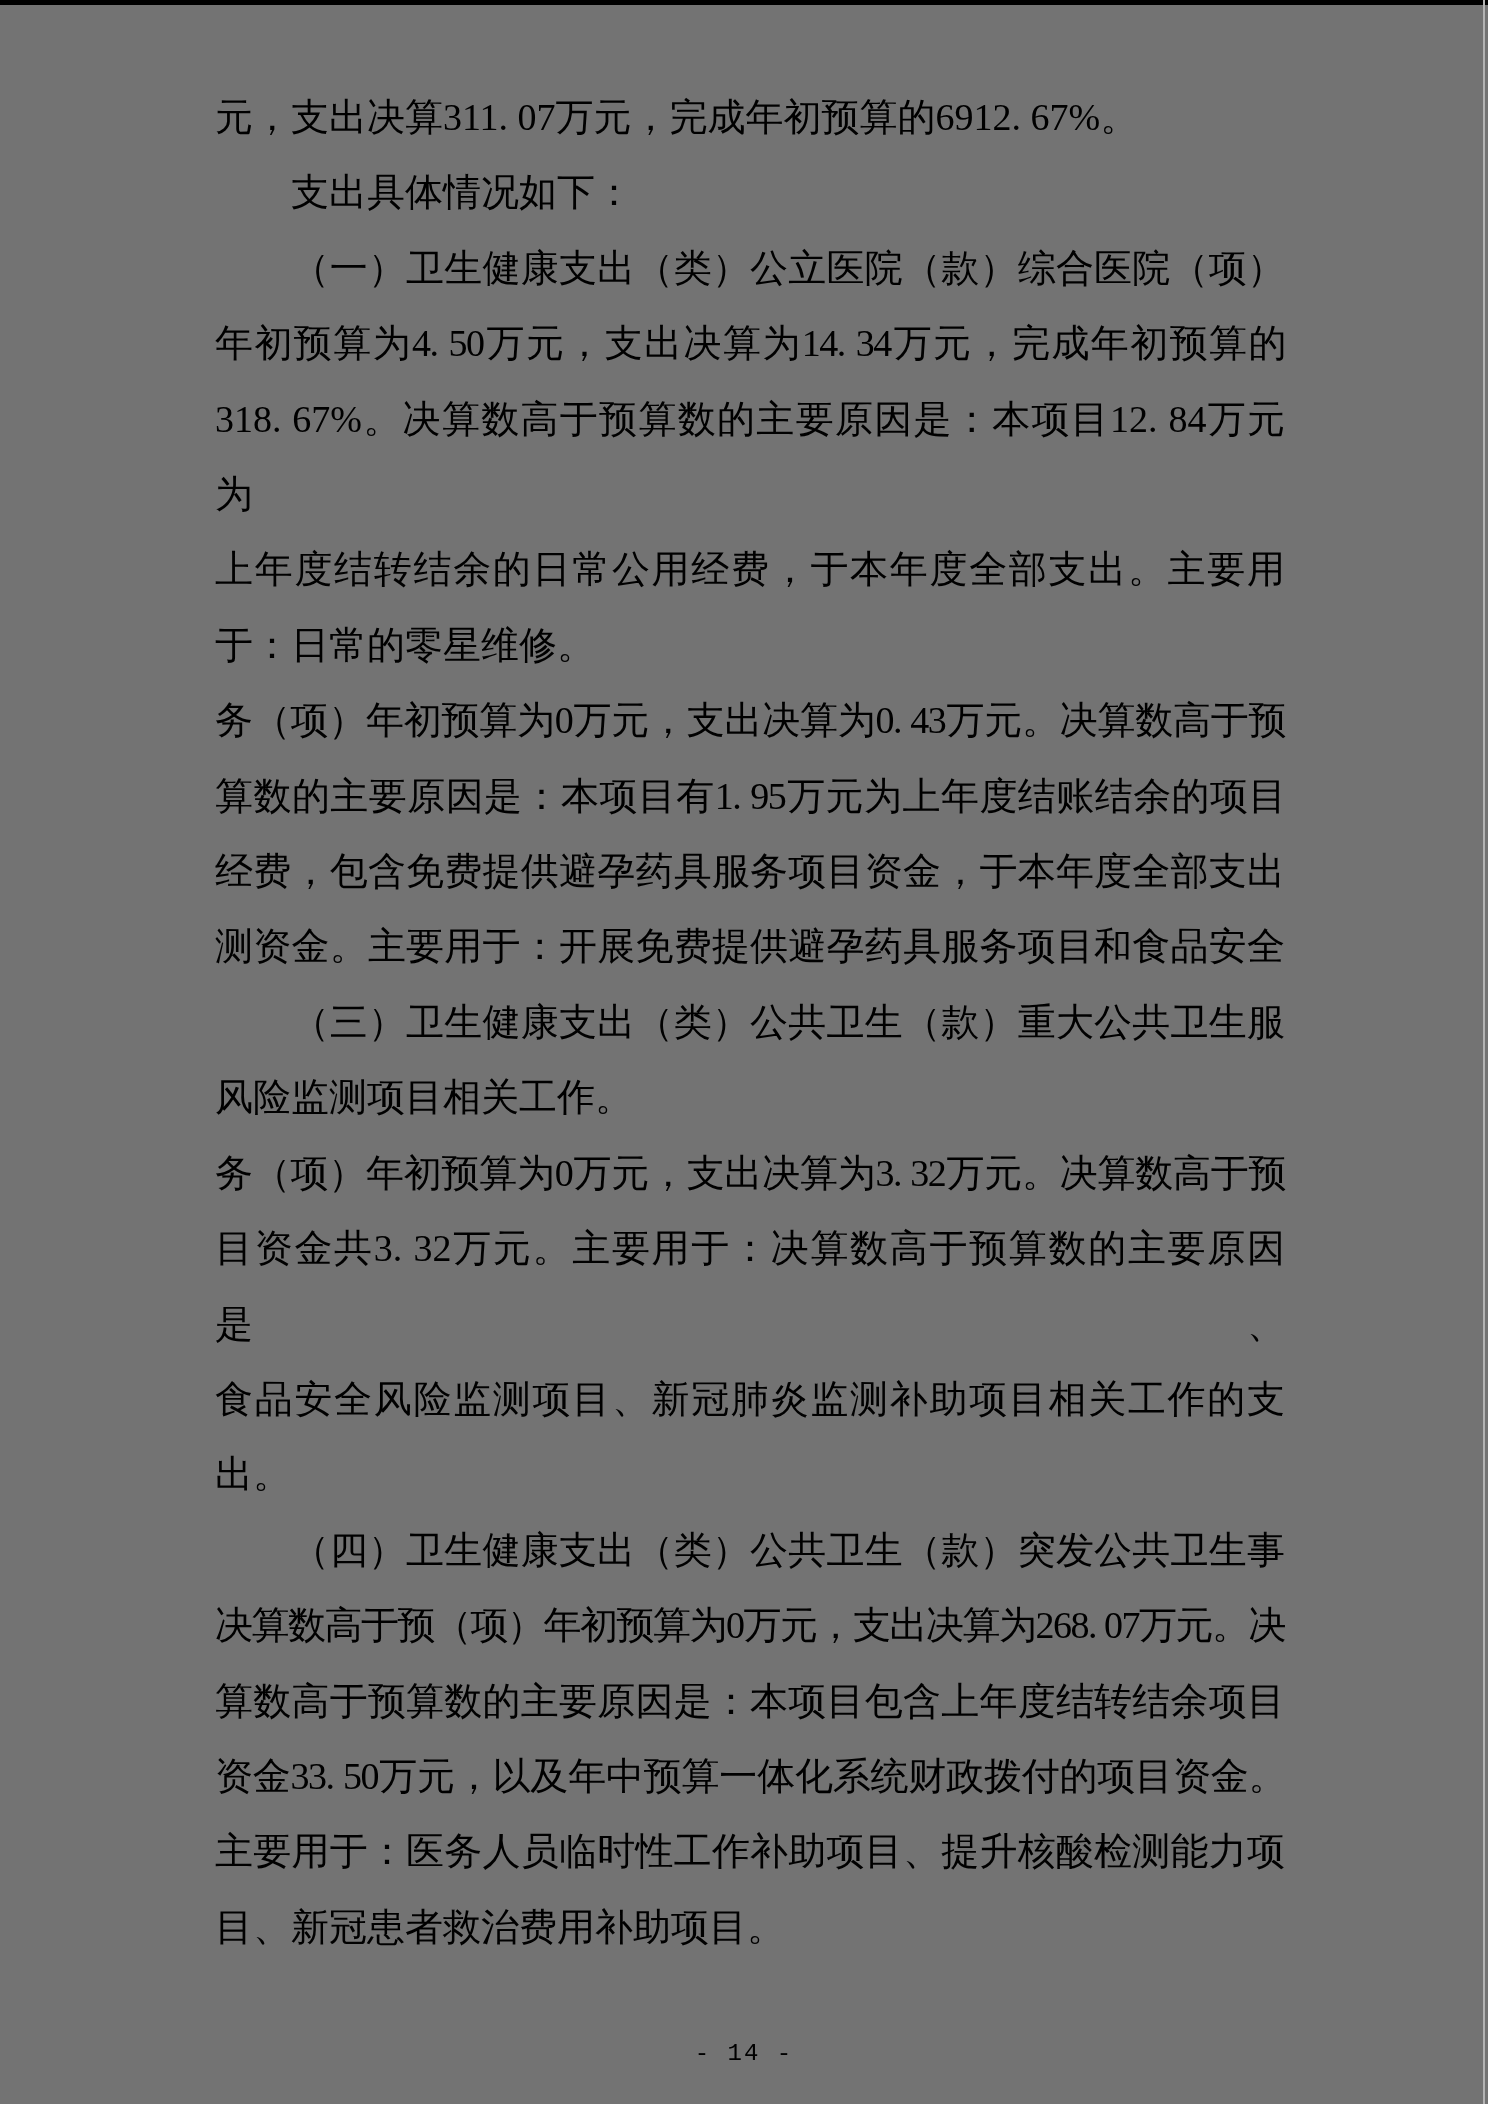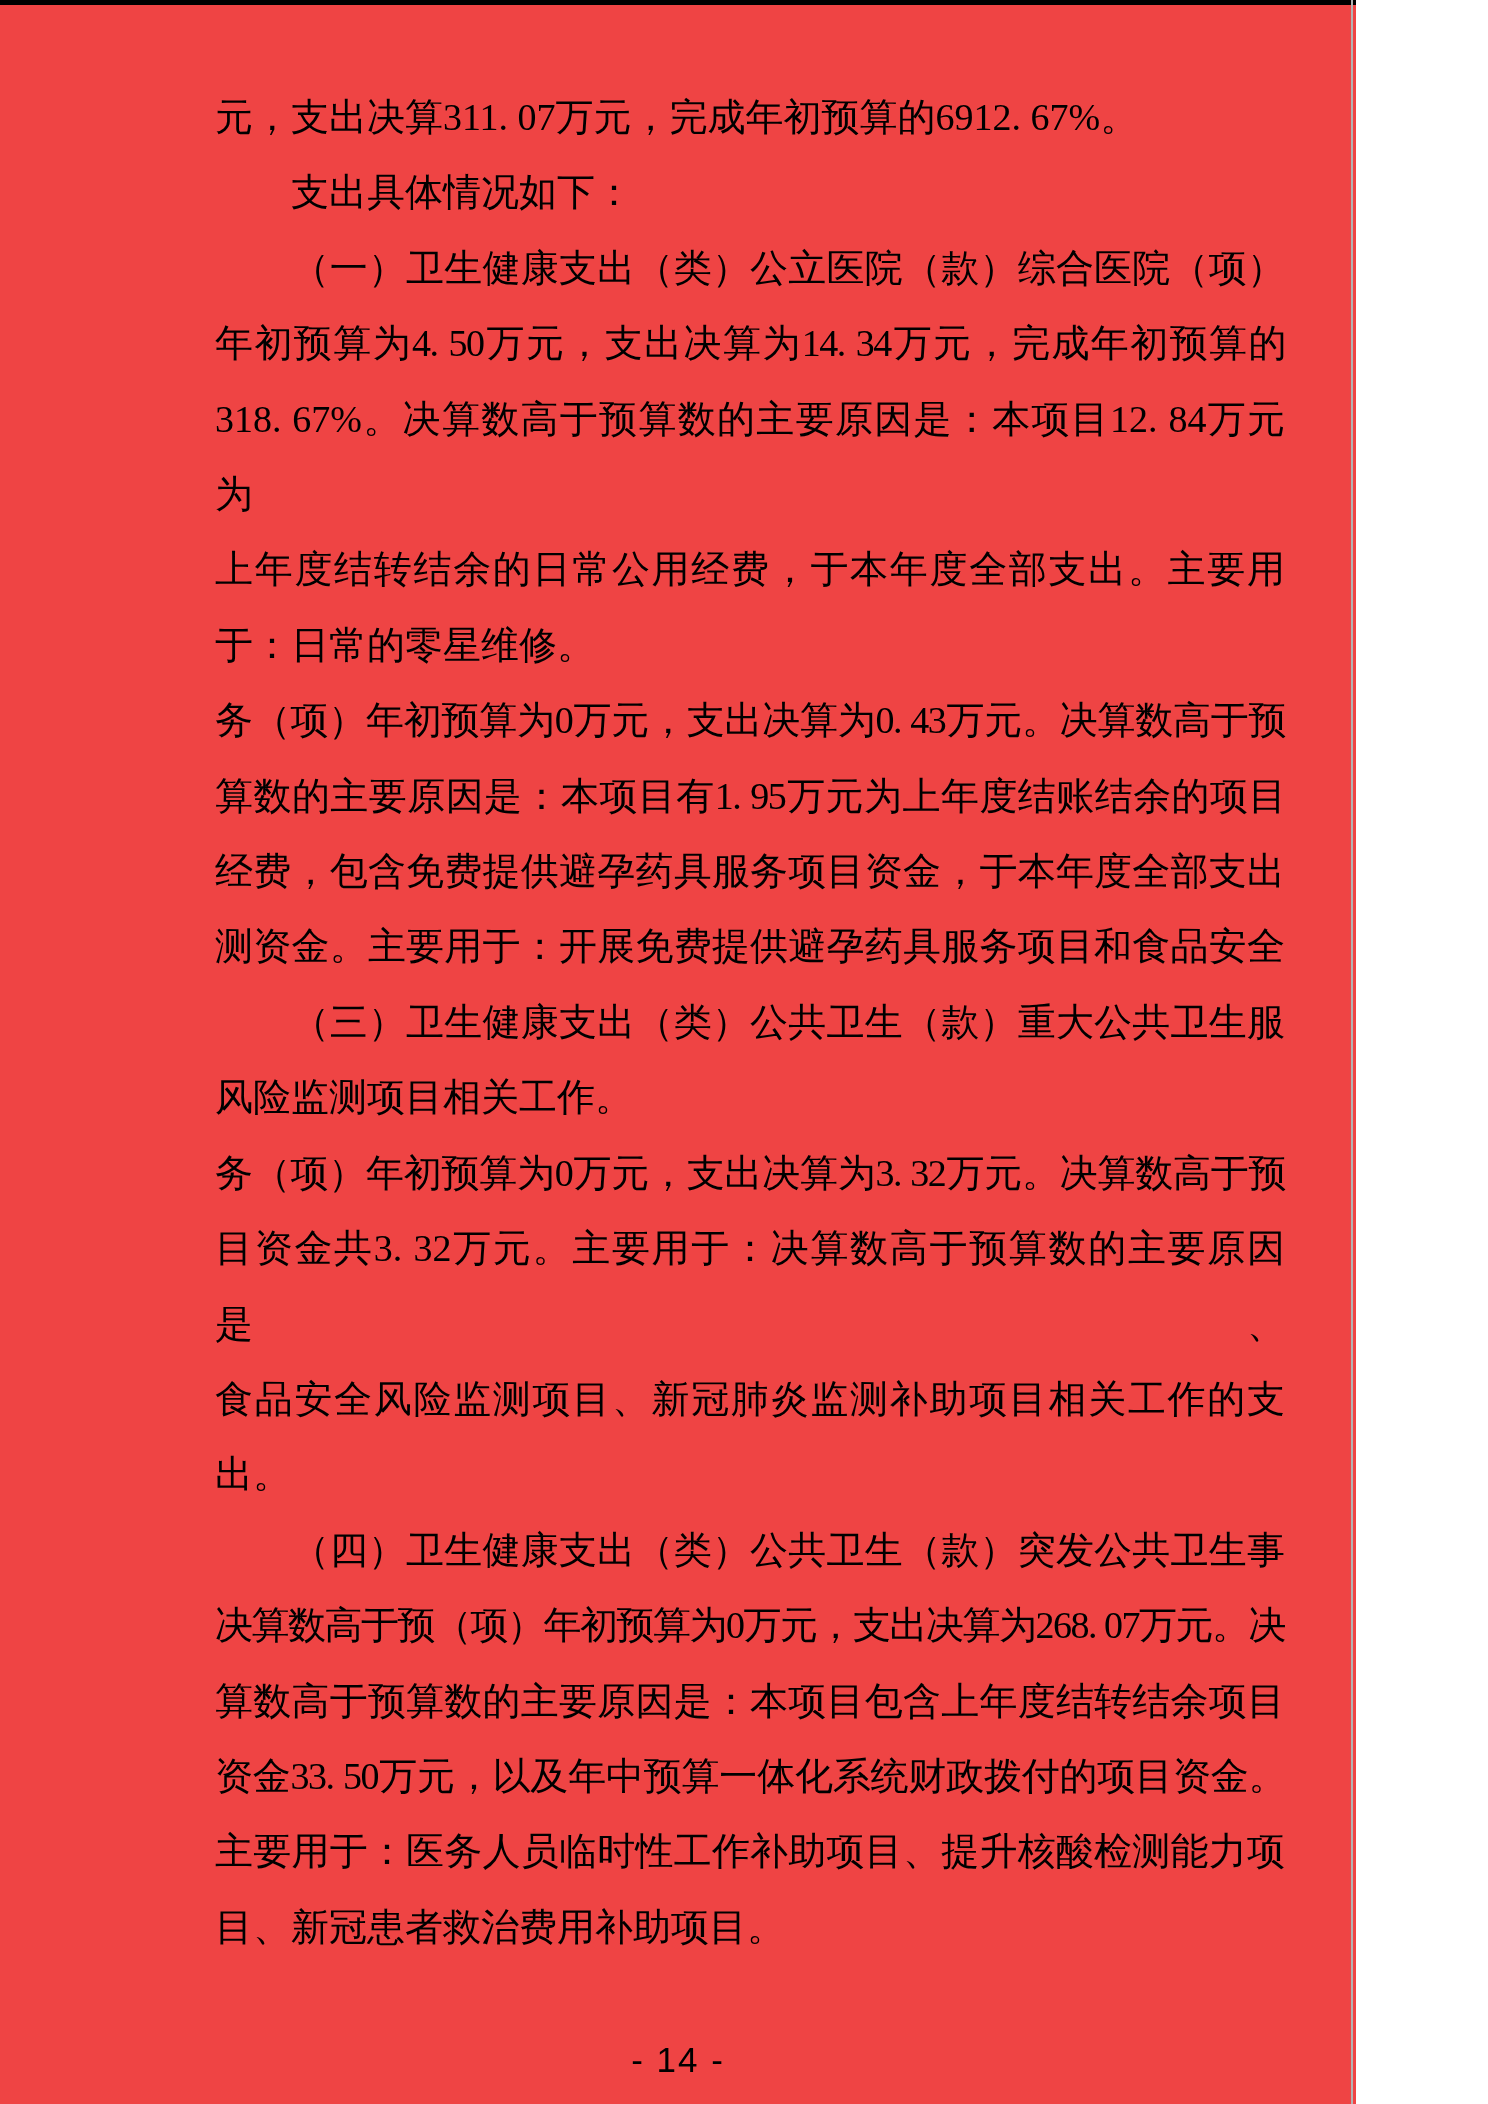--- a/index.html
+++ b/index.html
@@ -2,23 +2,23 @@
 <html><head>
 <meta charset="utf-8">
 <style>
   html, body {
     margin: 0;
     padding: 0;
     background: #ffffff;
   }
   .page {
     position: relative;
-    width: 1356px;
+    width: 1488px;
     height: 2104px;
-    background: #ef4444;
+    background: #737373;
     overflow: hidden;
     font-family: "Liberation Serif", "DejaVu Serif", serif;
     color: #000000;
   }
   
   .edge-top {
     position: absolute;
     top: 0; left: 0;
     width: 100%; height: 5px;
     background: #000000;
@@ -52,23 +52,23 @@
   
   .line.tight {
     letter-spacing: -1.5px;
   }
   .footer {
     position: absolute;
     left: 0;
     top: 2040px;
     width: 100%;
     text-align: center;
-    font-size: 35px;
+    font-size: 24px;
     letter-spacing: 2px;
-    font-family: Liberation Sans, sans-serif;
+    font-family: Liberation Mono, monospace;
     color: #000000;
   }
 </style>
 </head>
 <body>
 
 <div class="page">
 
   <div class="edge-top"></div>
   <div class="edge-right"></div>

